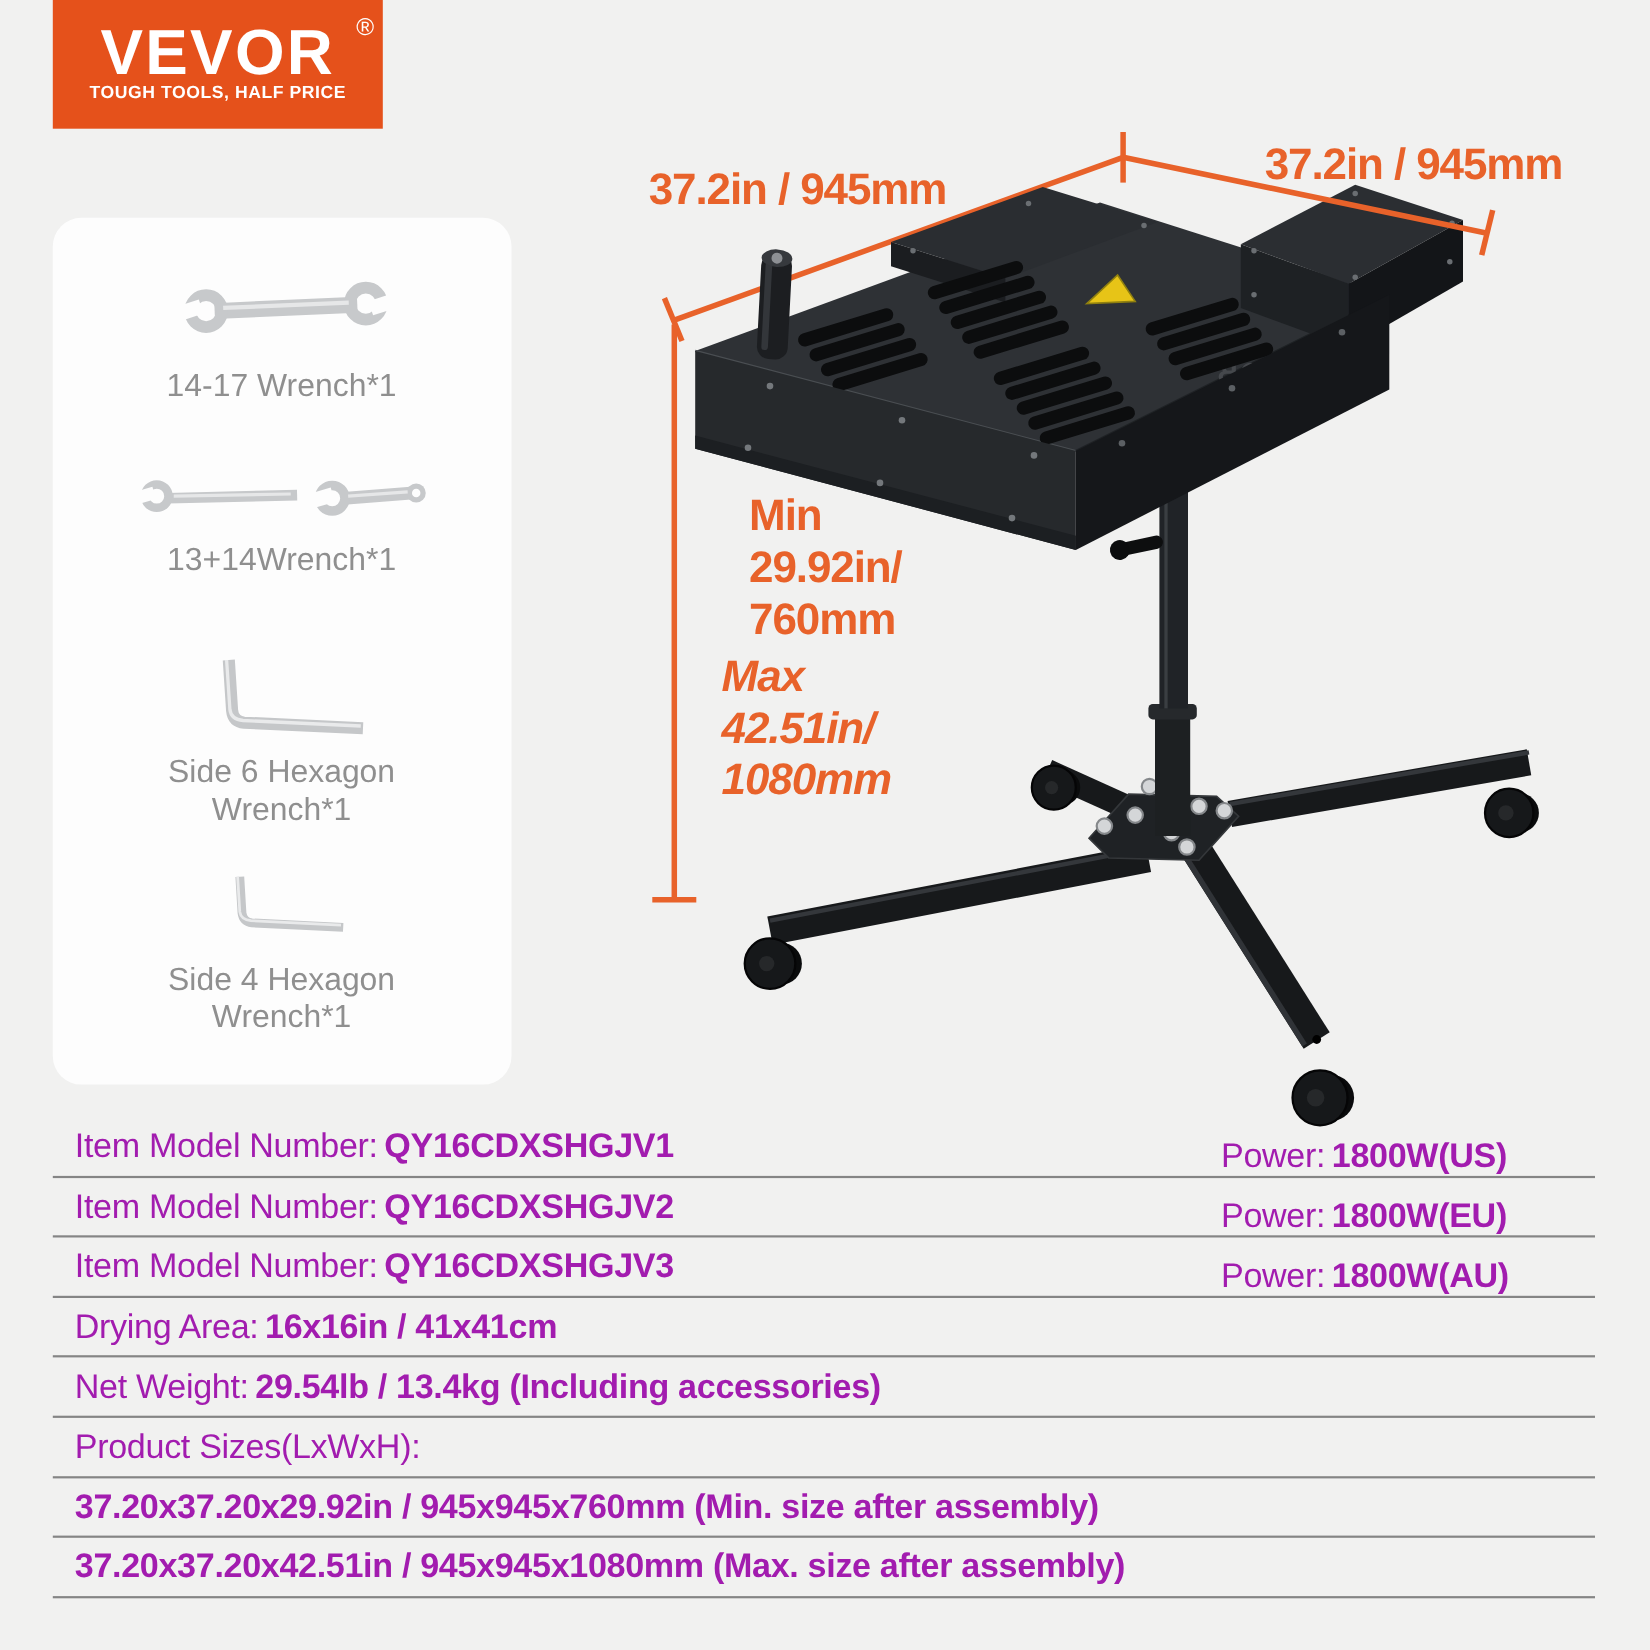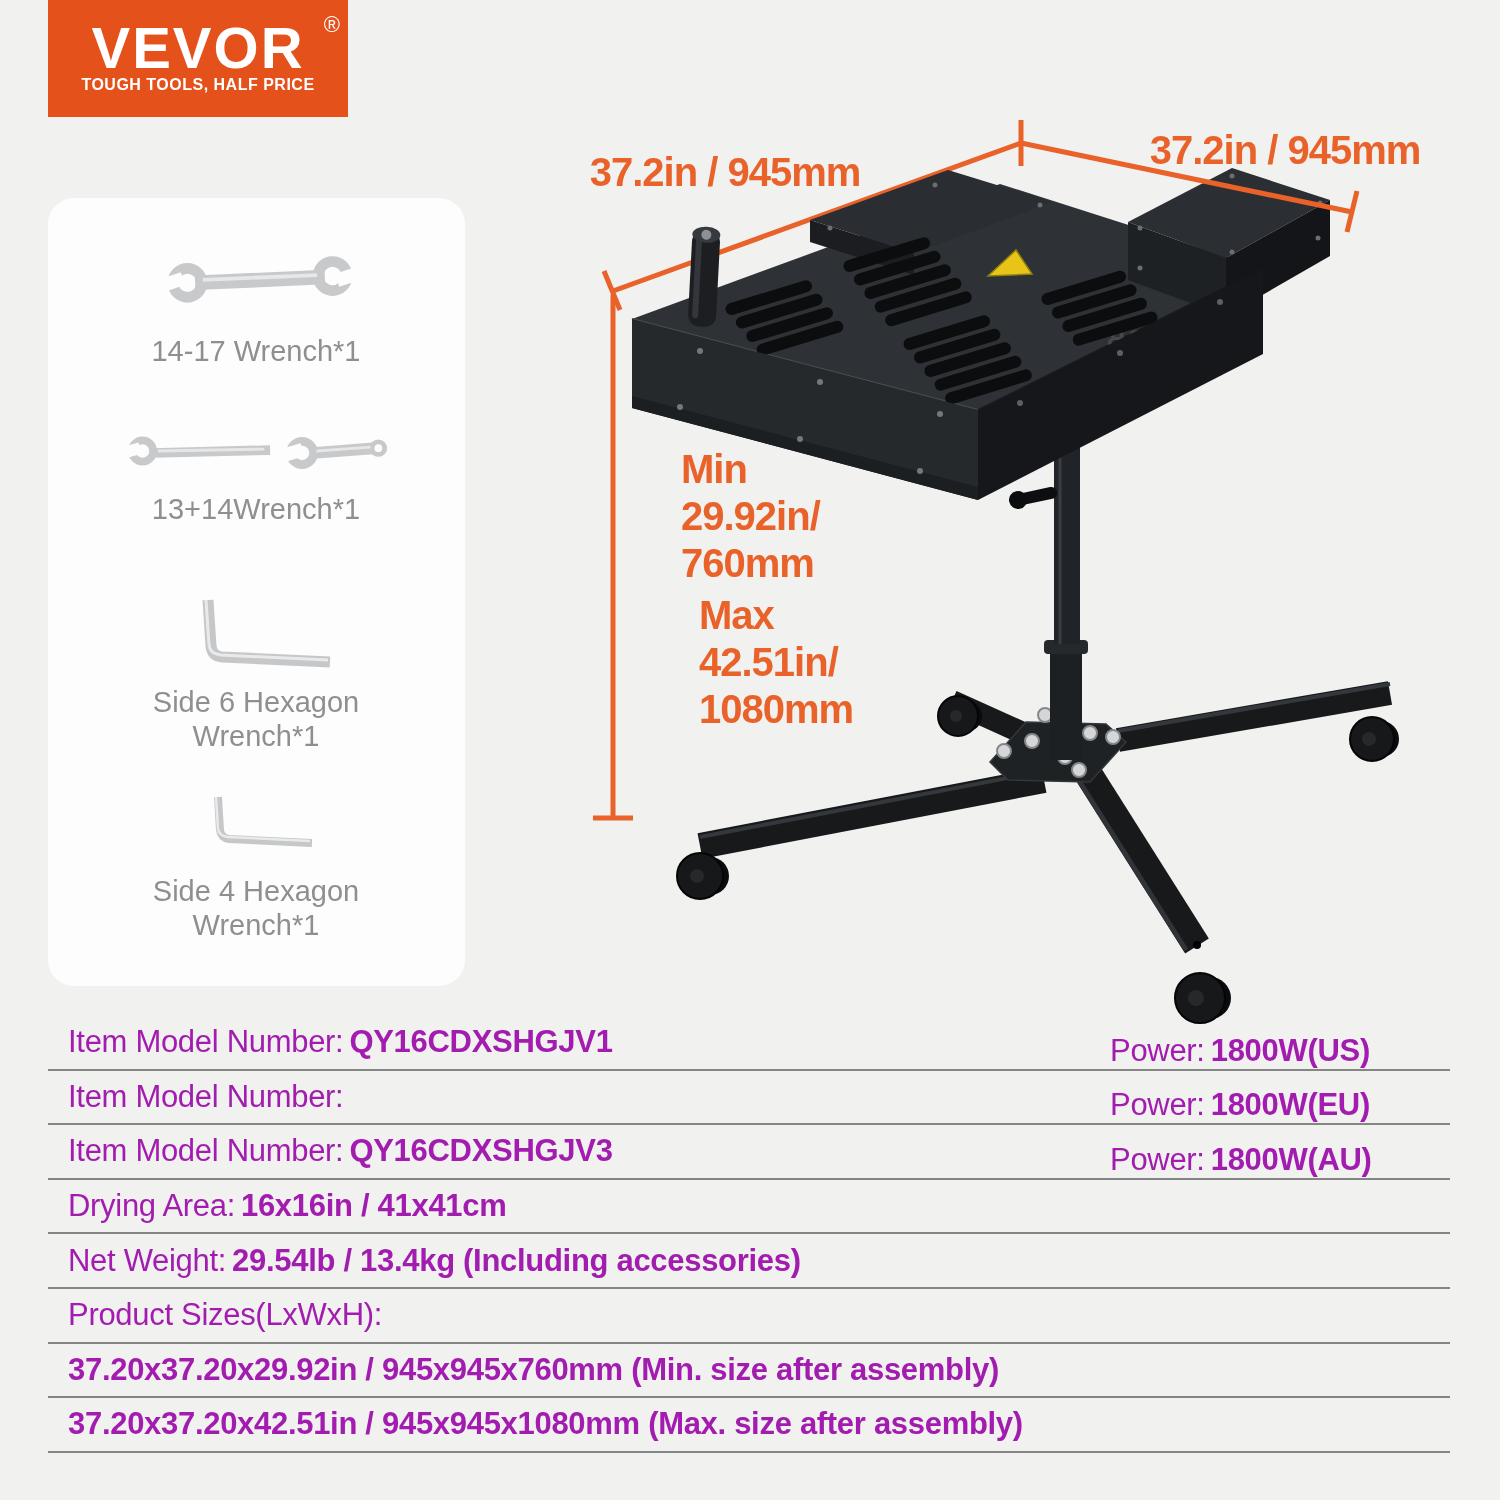--- a/index.html
+++ b/index.html
@@ -47,21 +47,21 @@
   .lab3  { top:487px; }
   .icon4 { left:150px; top:596px; width:120px; height:54px; }
   .lab4  { top:676px; }
 
   
   .dim { position:absolute; color:#e8622a; font-weight:700; letter-spacing:-1px; }
   .dim-left  { left:570px; top:150px; width:310px; text-align:center; font-size:40px; }
   .dim-right { left:1130px; top:128px; width:310px; text-align:center; font-size:40px; }
   .dim-block { font-size:40px; line-height:47px;margin-left:44px; }
   .dim-min { left:637px; top:446px; }
-  .dim-max { left:655px; top:592px; }
+  .dim-max { left:612px; top:592px;font-style:italic; }
 
   
   .product-svg { position:absolute; left:0; top:0; width:1500px; height:1500px; }
 
   
   .spec-table { position:absolute; left:48px; top:1016px; width:1402px; }
   .spec-row {
     position:relative; height:54.6px;
     border-bottom:2px solid #858585;
     display:flex; align-items:center;
@@ -300,20 +300,21 @@
     <span class="spec-label">Item Model Number:</span>
     <span class="spec-value">QY16CDXSHGJV1</span>
     <span class="spec-power">
       <span class="spec-label">Power:</span>
       <span class="spec-value">1800W(US)</span>
     </span>
   </div>
 
   <div class="spec-row">
     <span class="spec-label">Item Model Number:</span>
+    <span class="spec-value">QY16CDXSHGJV2</span>
     <span class="spec-power">
       <span class="spec-label">Power:</span>
       <span class="spec-value">1800W(EU)</span>
     </span>
   </div>
 
   <div class="spec-row">
     <span class="spec-label">Item Model Number:</span>
     <span class="spec-value">QY16CDXSHGJV3</span>
     <span class="spec-power">

